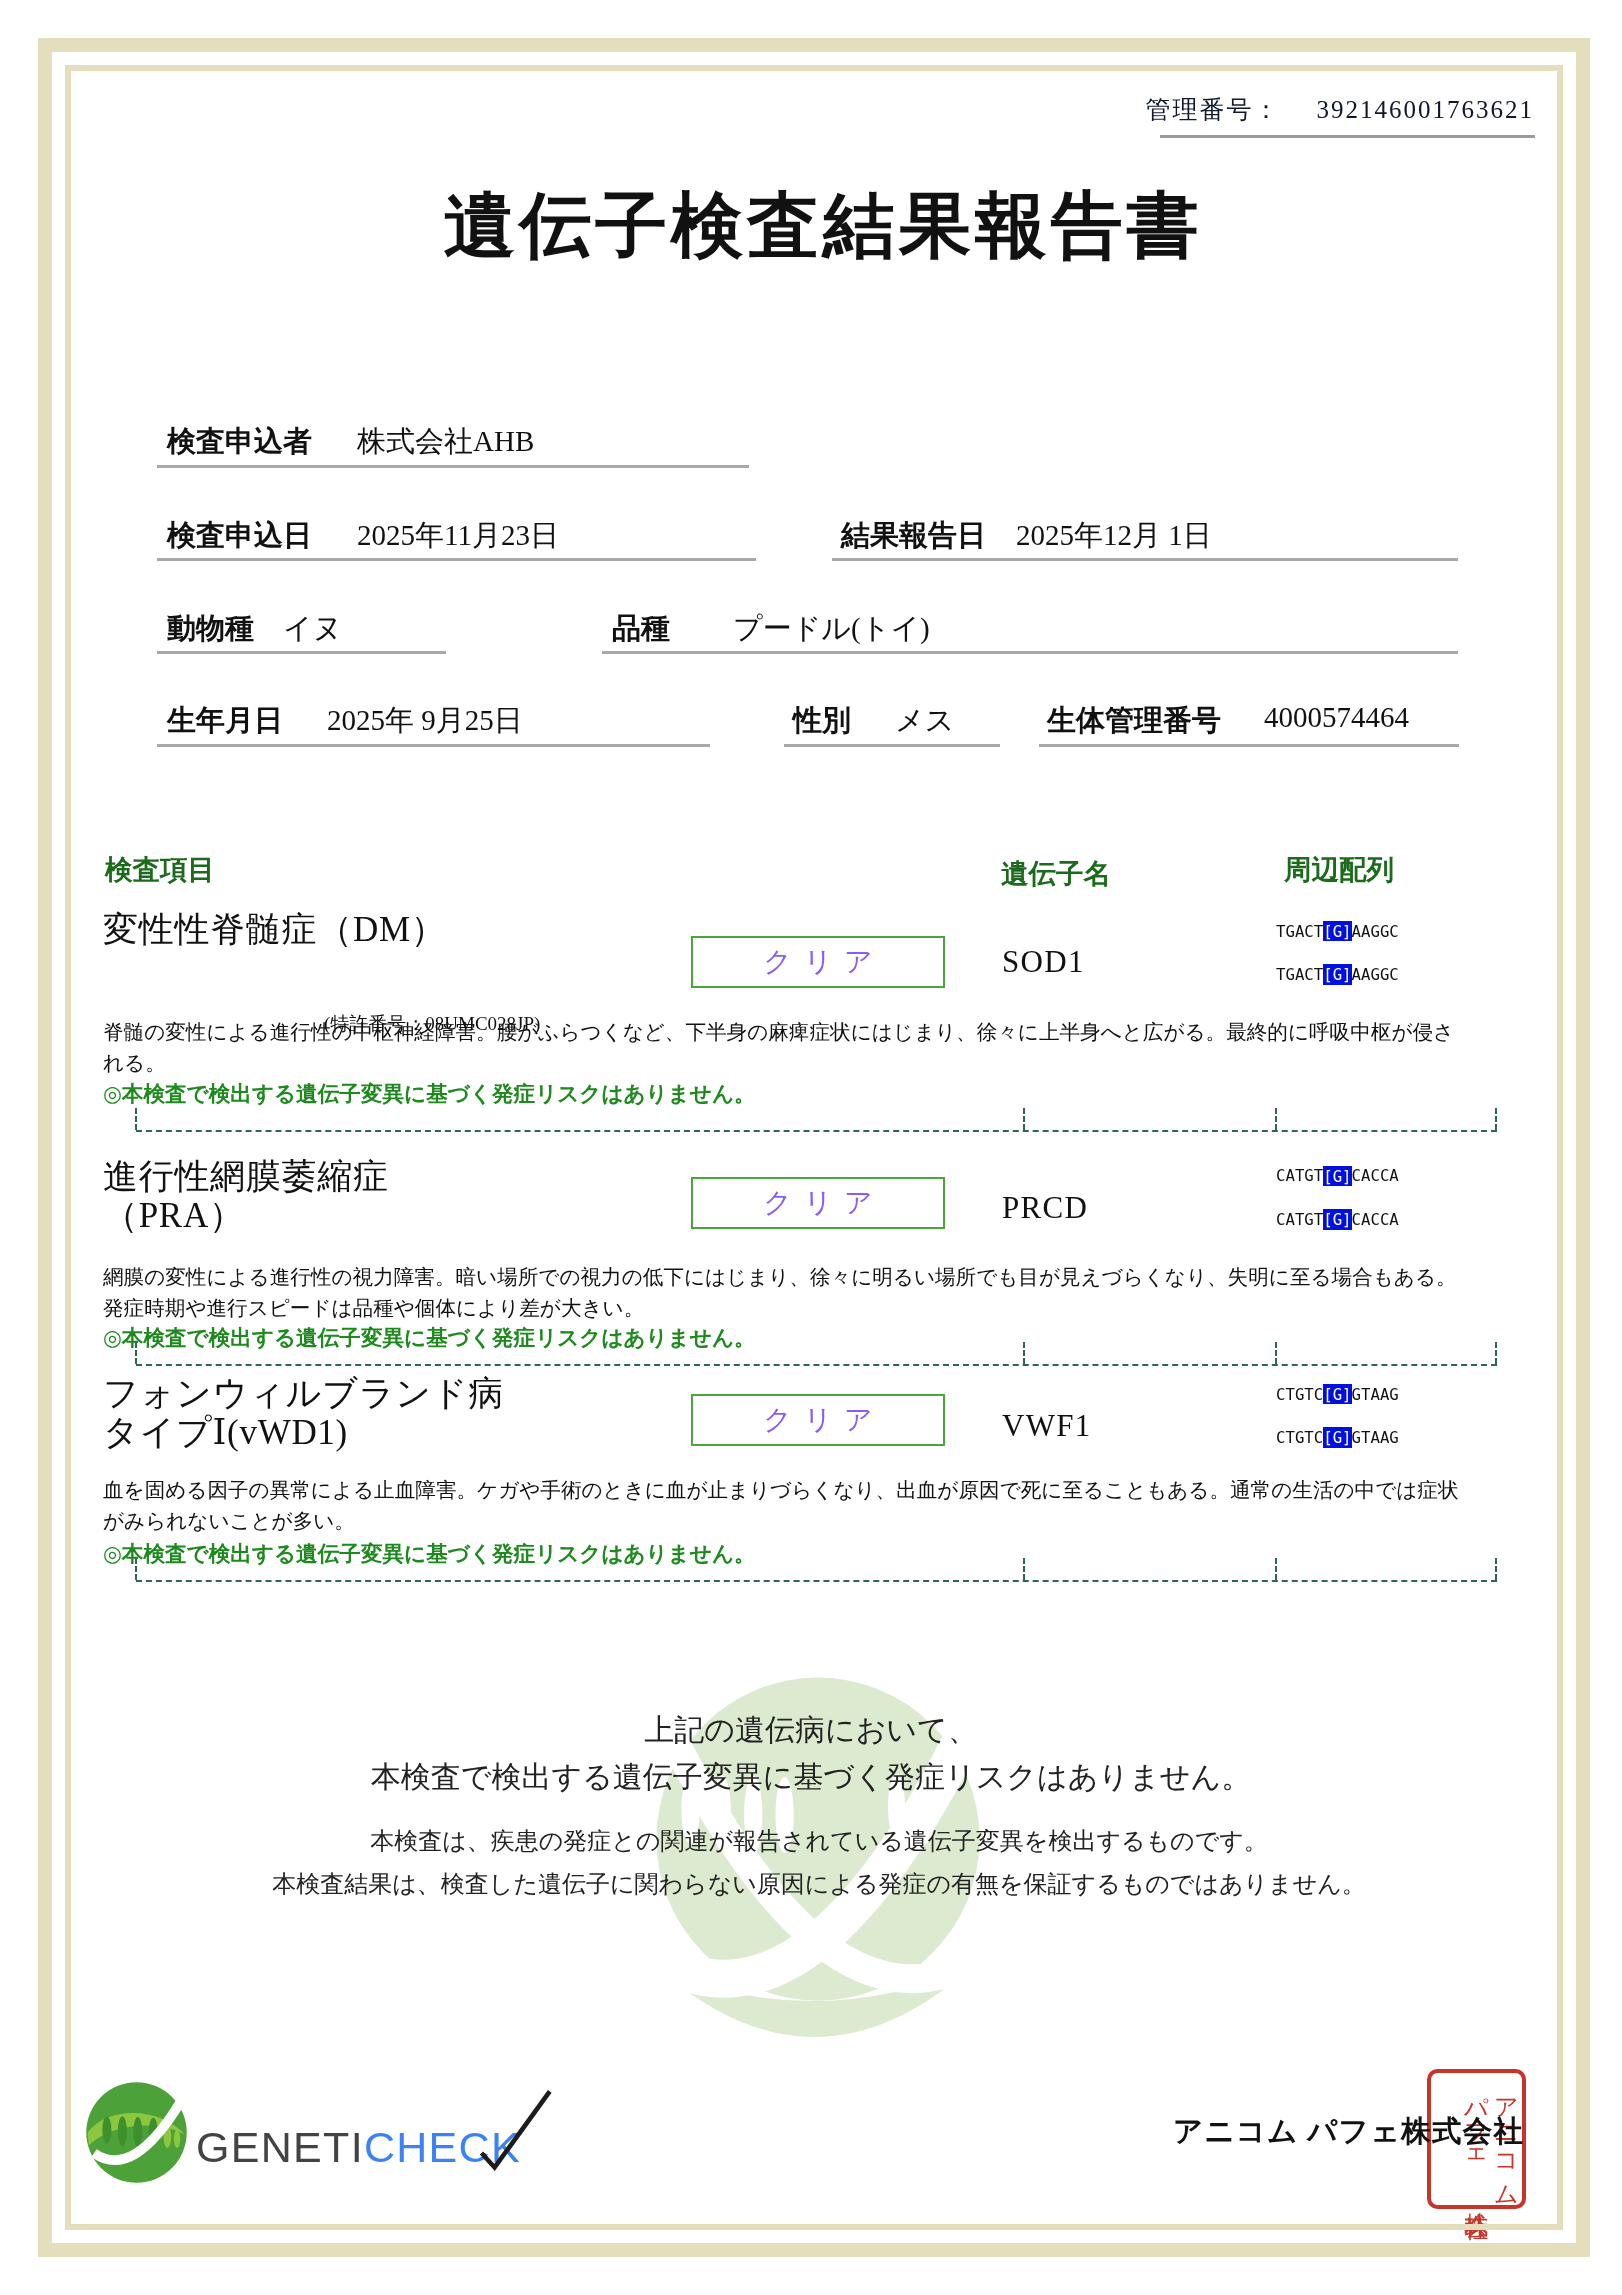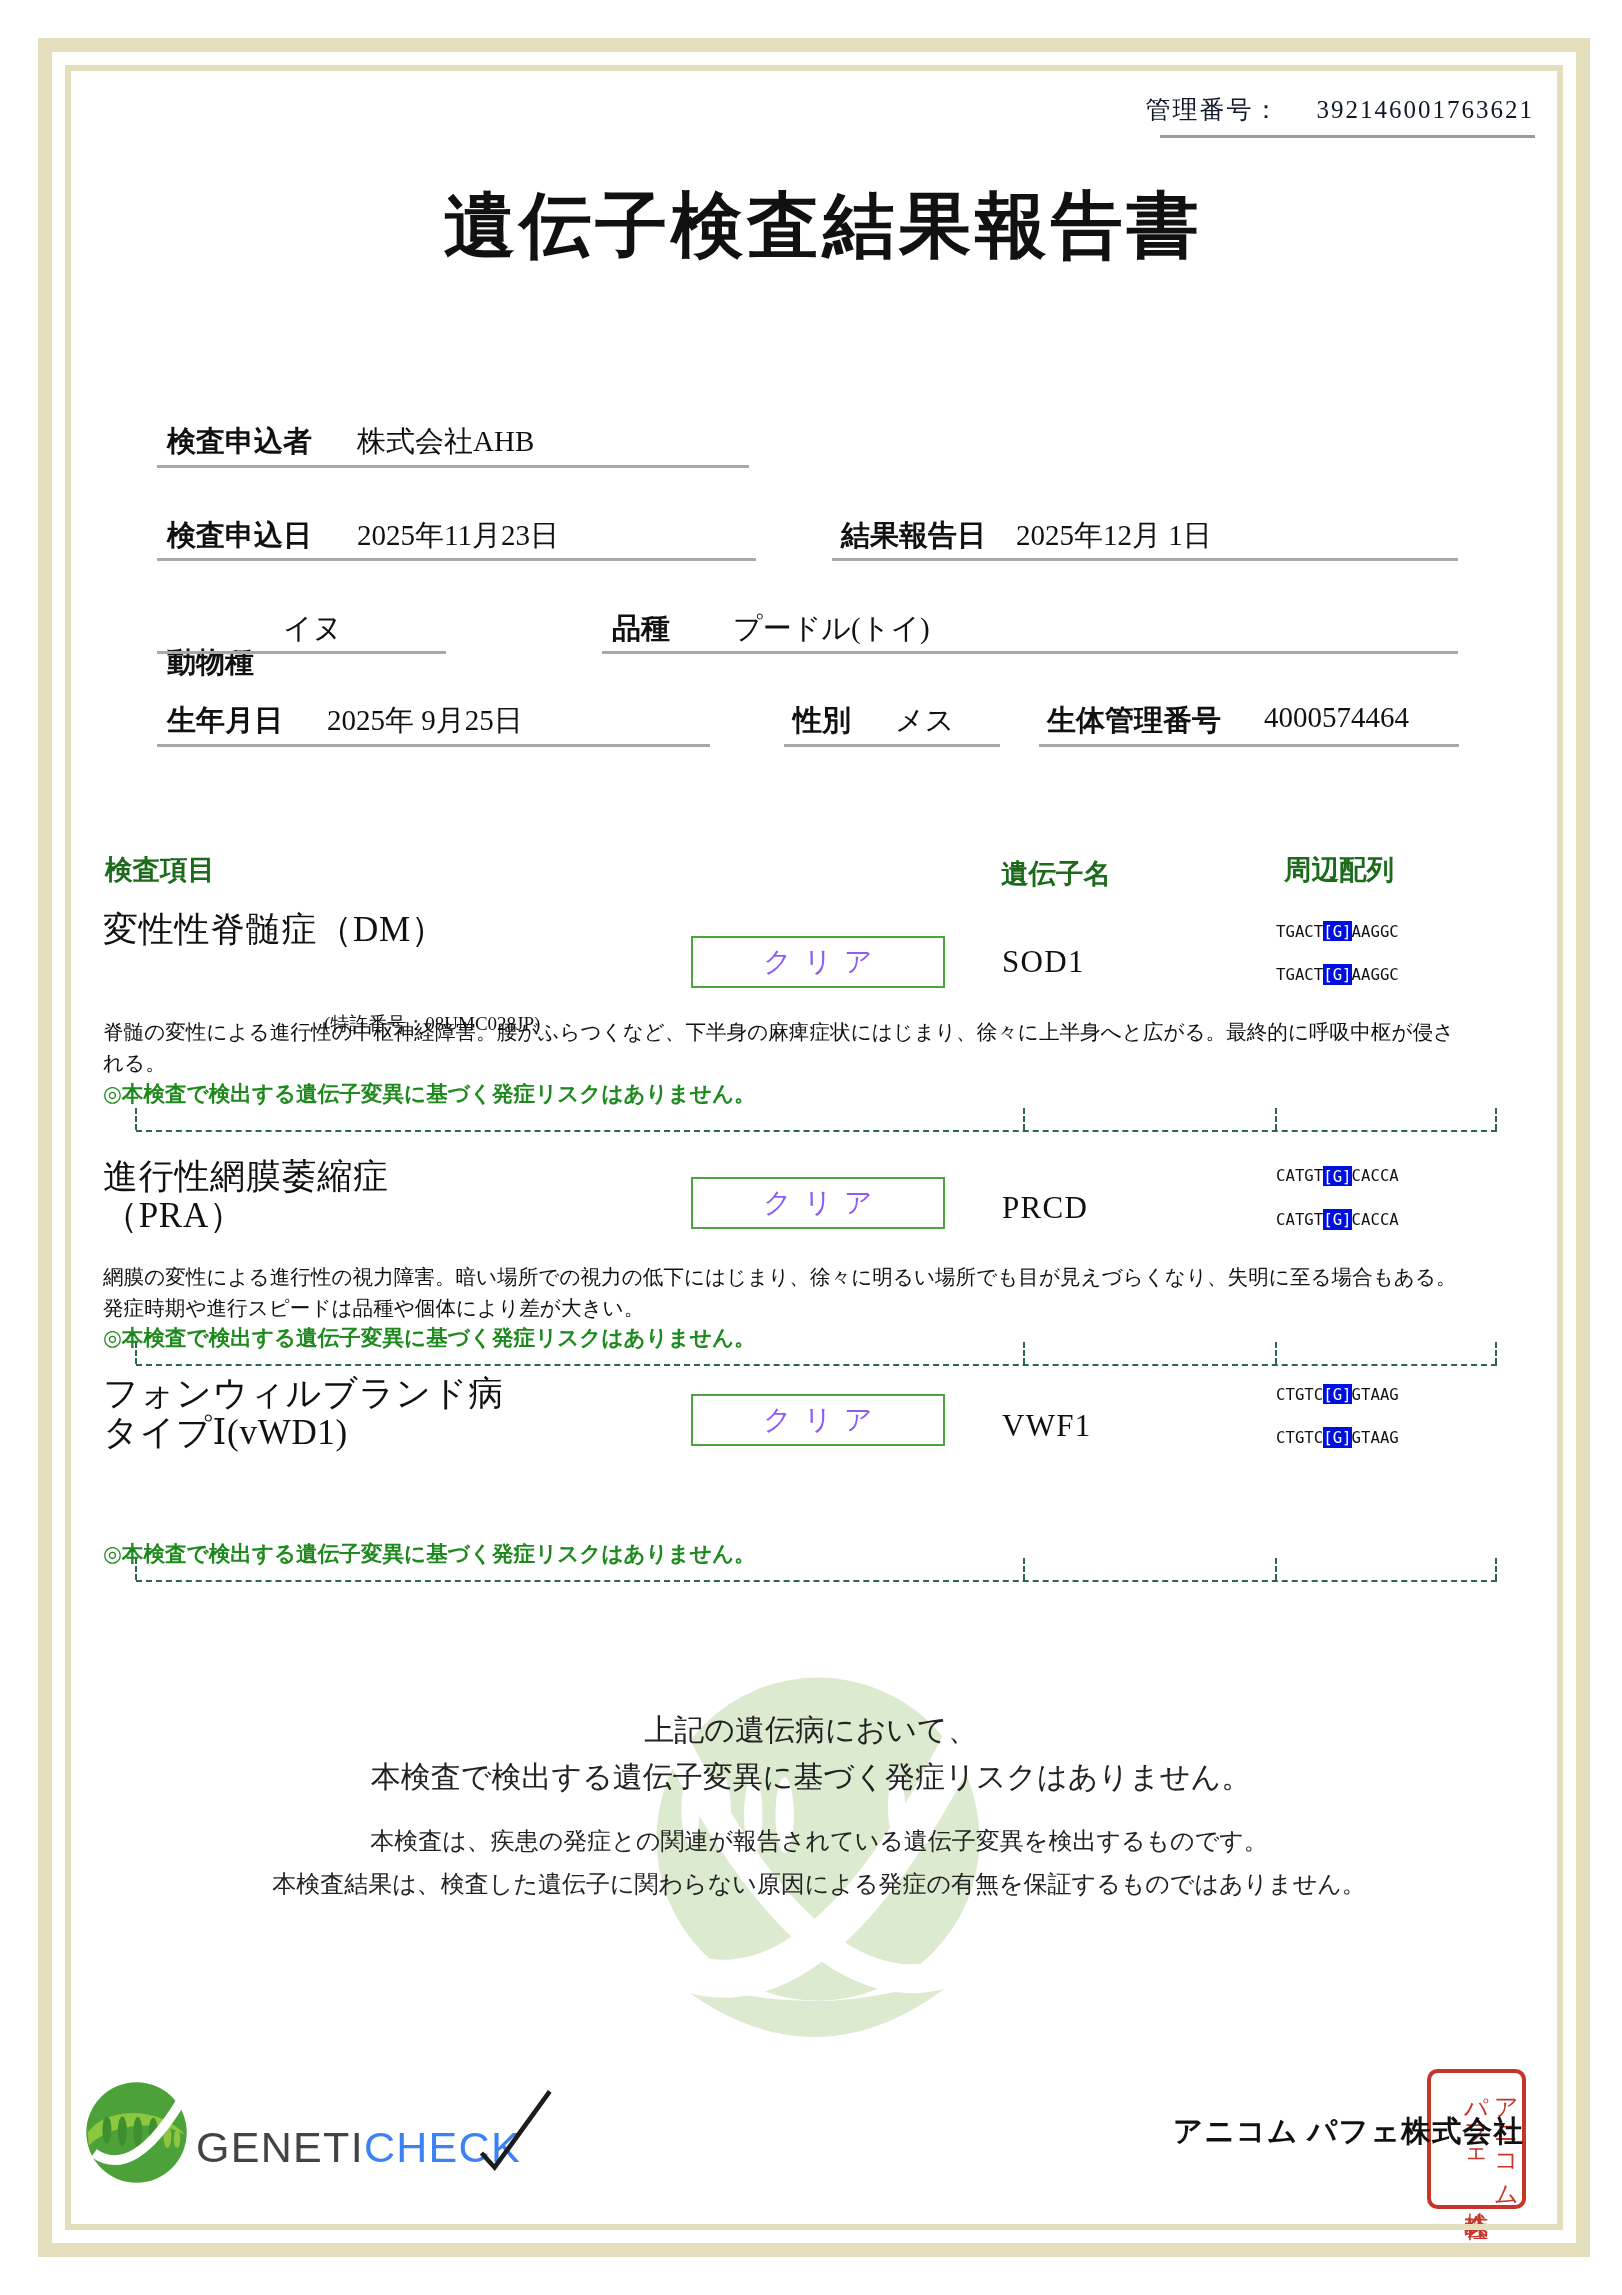--- a/index.html
+++ b/index.html
@@ -103,21 +103,21 @@
   <span class="fvalue" style="left:357px;top:422px">株式会社AHB</span>
   <div class="fline" style="left:157px;top:465px;width:592px"></div>
 
   <span class="flabel" style="left:167px;top:516px">検査申込日</span>
   <span class="fvalue" style="left:357px;top:516px">2025年11月23日</span>
   <div class="fline" style="left:157px;top:558px;width:599px"></div>
   <span class="flabel" style="left:841px;top:516px">結果報告日</span>
   <span class="fvalue" style="left:1016px;top:516px">2025年12月 1日</span>
   <div class="fline" style="left:832px;top:558px;width:626px"></div>
 
-  <span class="flabel" style="left:167px;top:643px">動物種</span>
+  <span class="flabel" style="left:167px;top:609px">動物種</span>
   <span class="fvalue" style="left:283px;top:609px">イヌ</span>
   <div class="fline" style="left:157px;top:651px;width:289px"></div>
   <span class="flabel" style="left:612px;top:609px">品種</span>
   <span class="fvalue" style="left:733px;top:609px">プードル(トイ)</span>
   <div class="fline" style="left:602px;top:651px;width:856px"></div>
 
   <span class="flabel" style="left:167px;top:701px">生年月日</span>
   <span class="fvalue" style="left:327px;top:701px">2025年 9月25日</span>
   <div class="fline" style="left:157px;top:744px;width:553px"></div>
   <span class="flabel" style="left:793px;top:701px">性別</span>
@@ -173,20 +173,22 @@
 
   <div class="trow" style="top:1369px;height:216px">
     <div class="dname" style="top:5.2px">フォンウィルブランド病
 タイプⅠ(vWD1)</div>
     <div class="clearbox" style="top:25px">
       <span>クリア</span>
     </div>
     <div class="gene" style="top:39px">VWF1</div>
     <div class="seq" style="top:15.7px"><span>CTGTC</span><span class="hl">[G]</span><span>GTAAG</span></div>
     <div class="seq" style="top:59px"><span>CTGTC</span><span class="hl">[G]</span><span>GTAAG</span></div>
+    <div class="desc" style="top:106px">血を固める因子の異常による止血障害。ケガや手術のときに血が止まりづらくなり、出血が原因で死に至ることもある。通常の生活の中では症状
+がみられないことが多い。</div>
     <div class="risk" style="top:170px">◎本検査で検出する遺伝子変異に基づく発症リスクはありません。</div>
     <div class="sep" style="top:187px">
       <div class="tick" style="left:-0.7px"></div>
       <div class="tick" style="left:887px"></div>
       <div class="tick" style="left:1139px"></div>
       <div class="tick" style="left:1359px"></div>
     </div>
   </div>
 
   <div class="summary">

